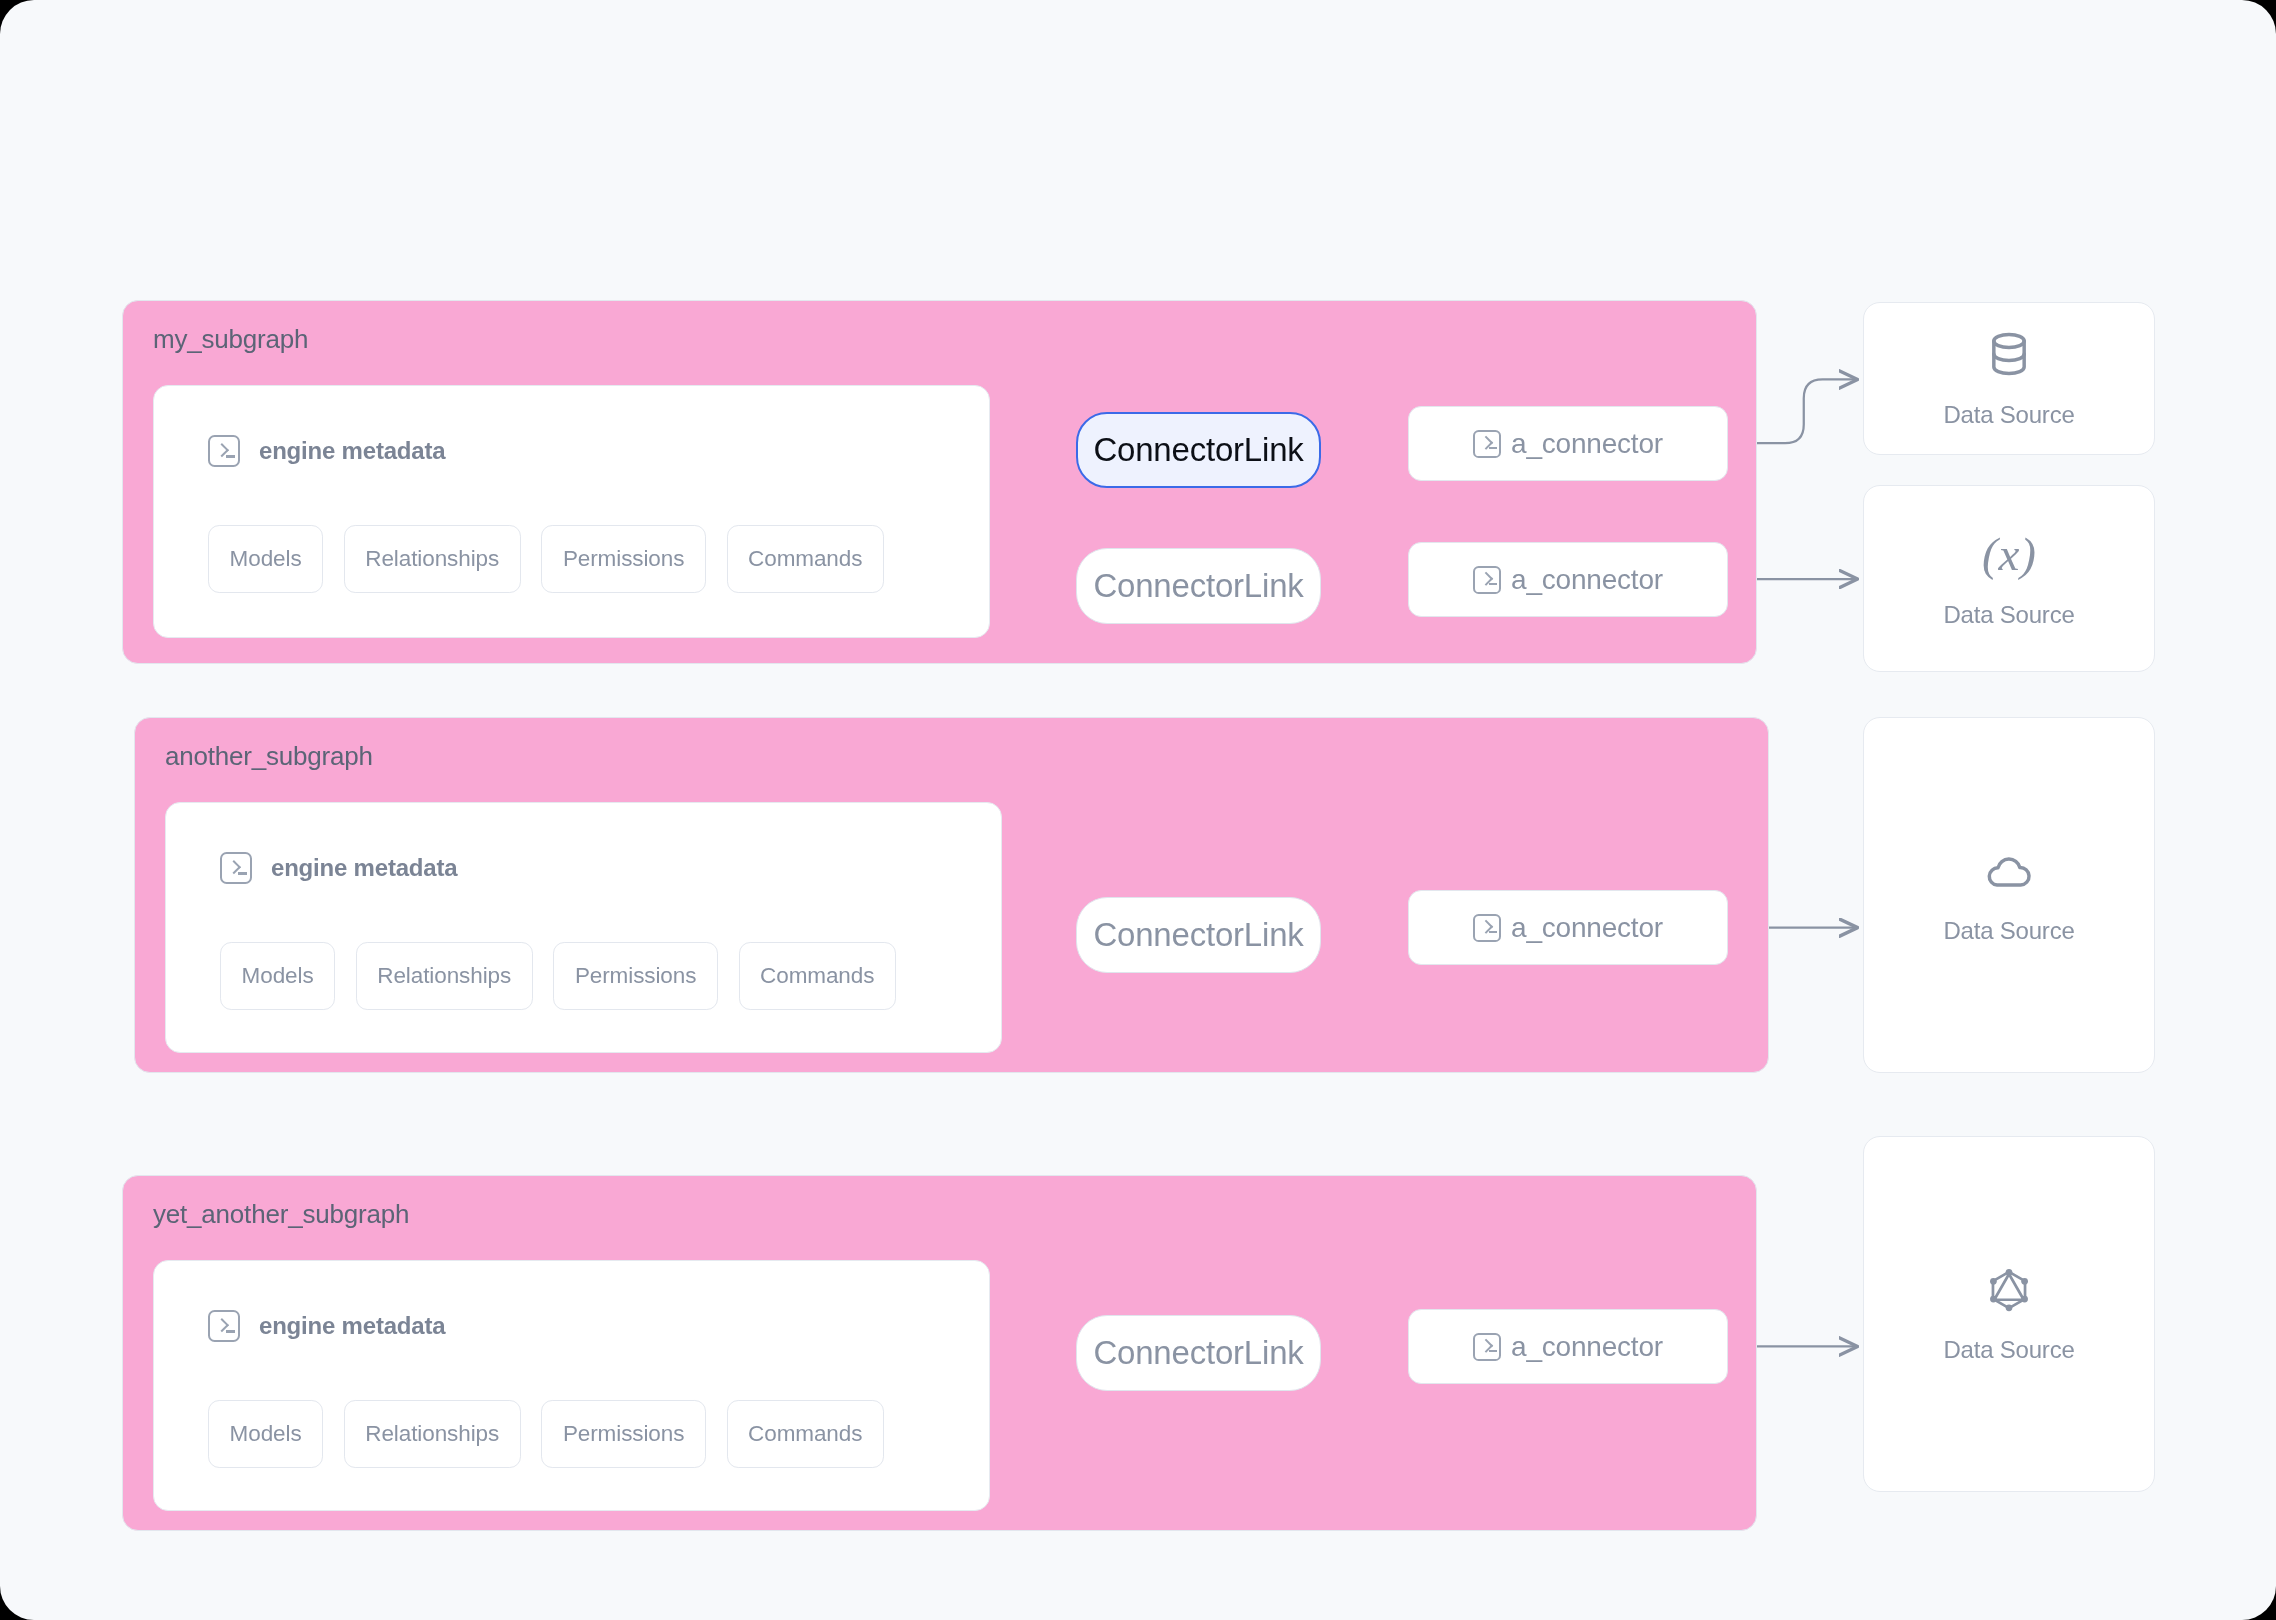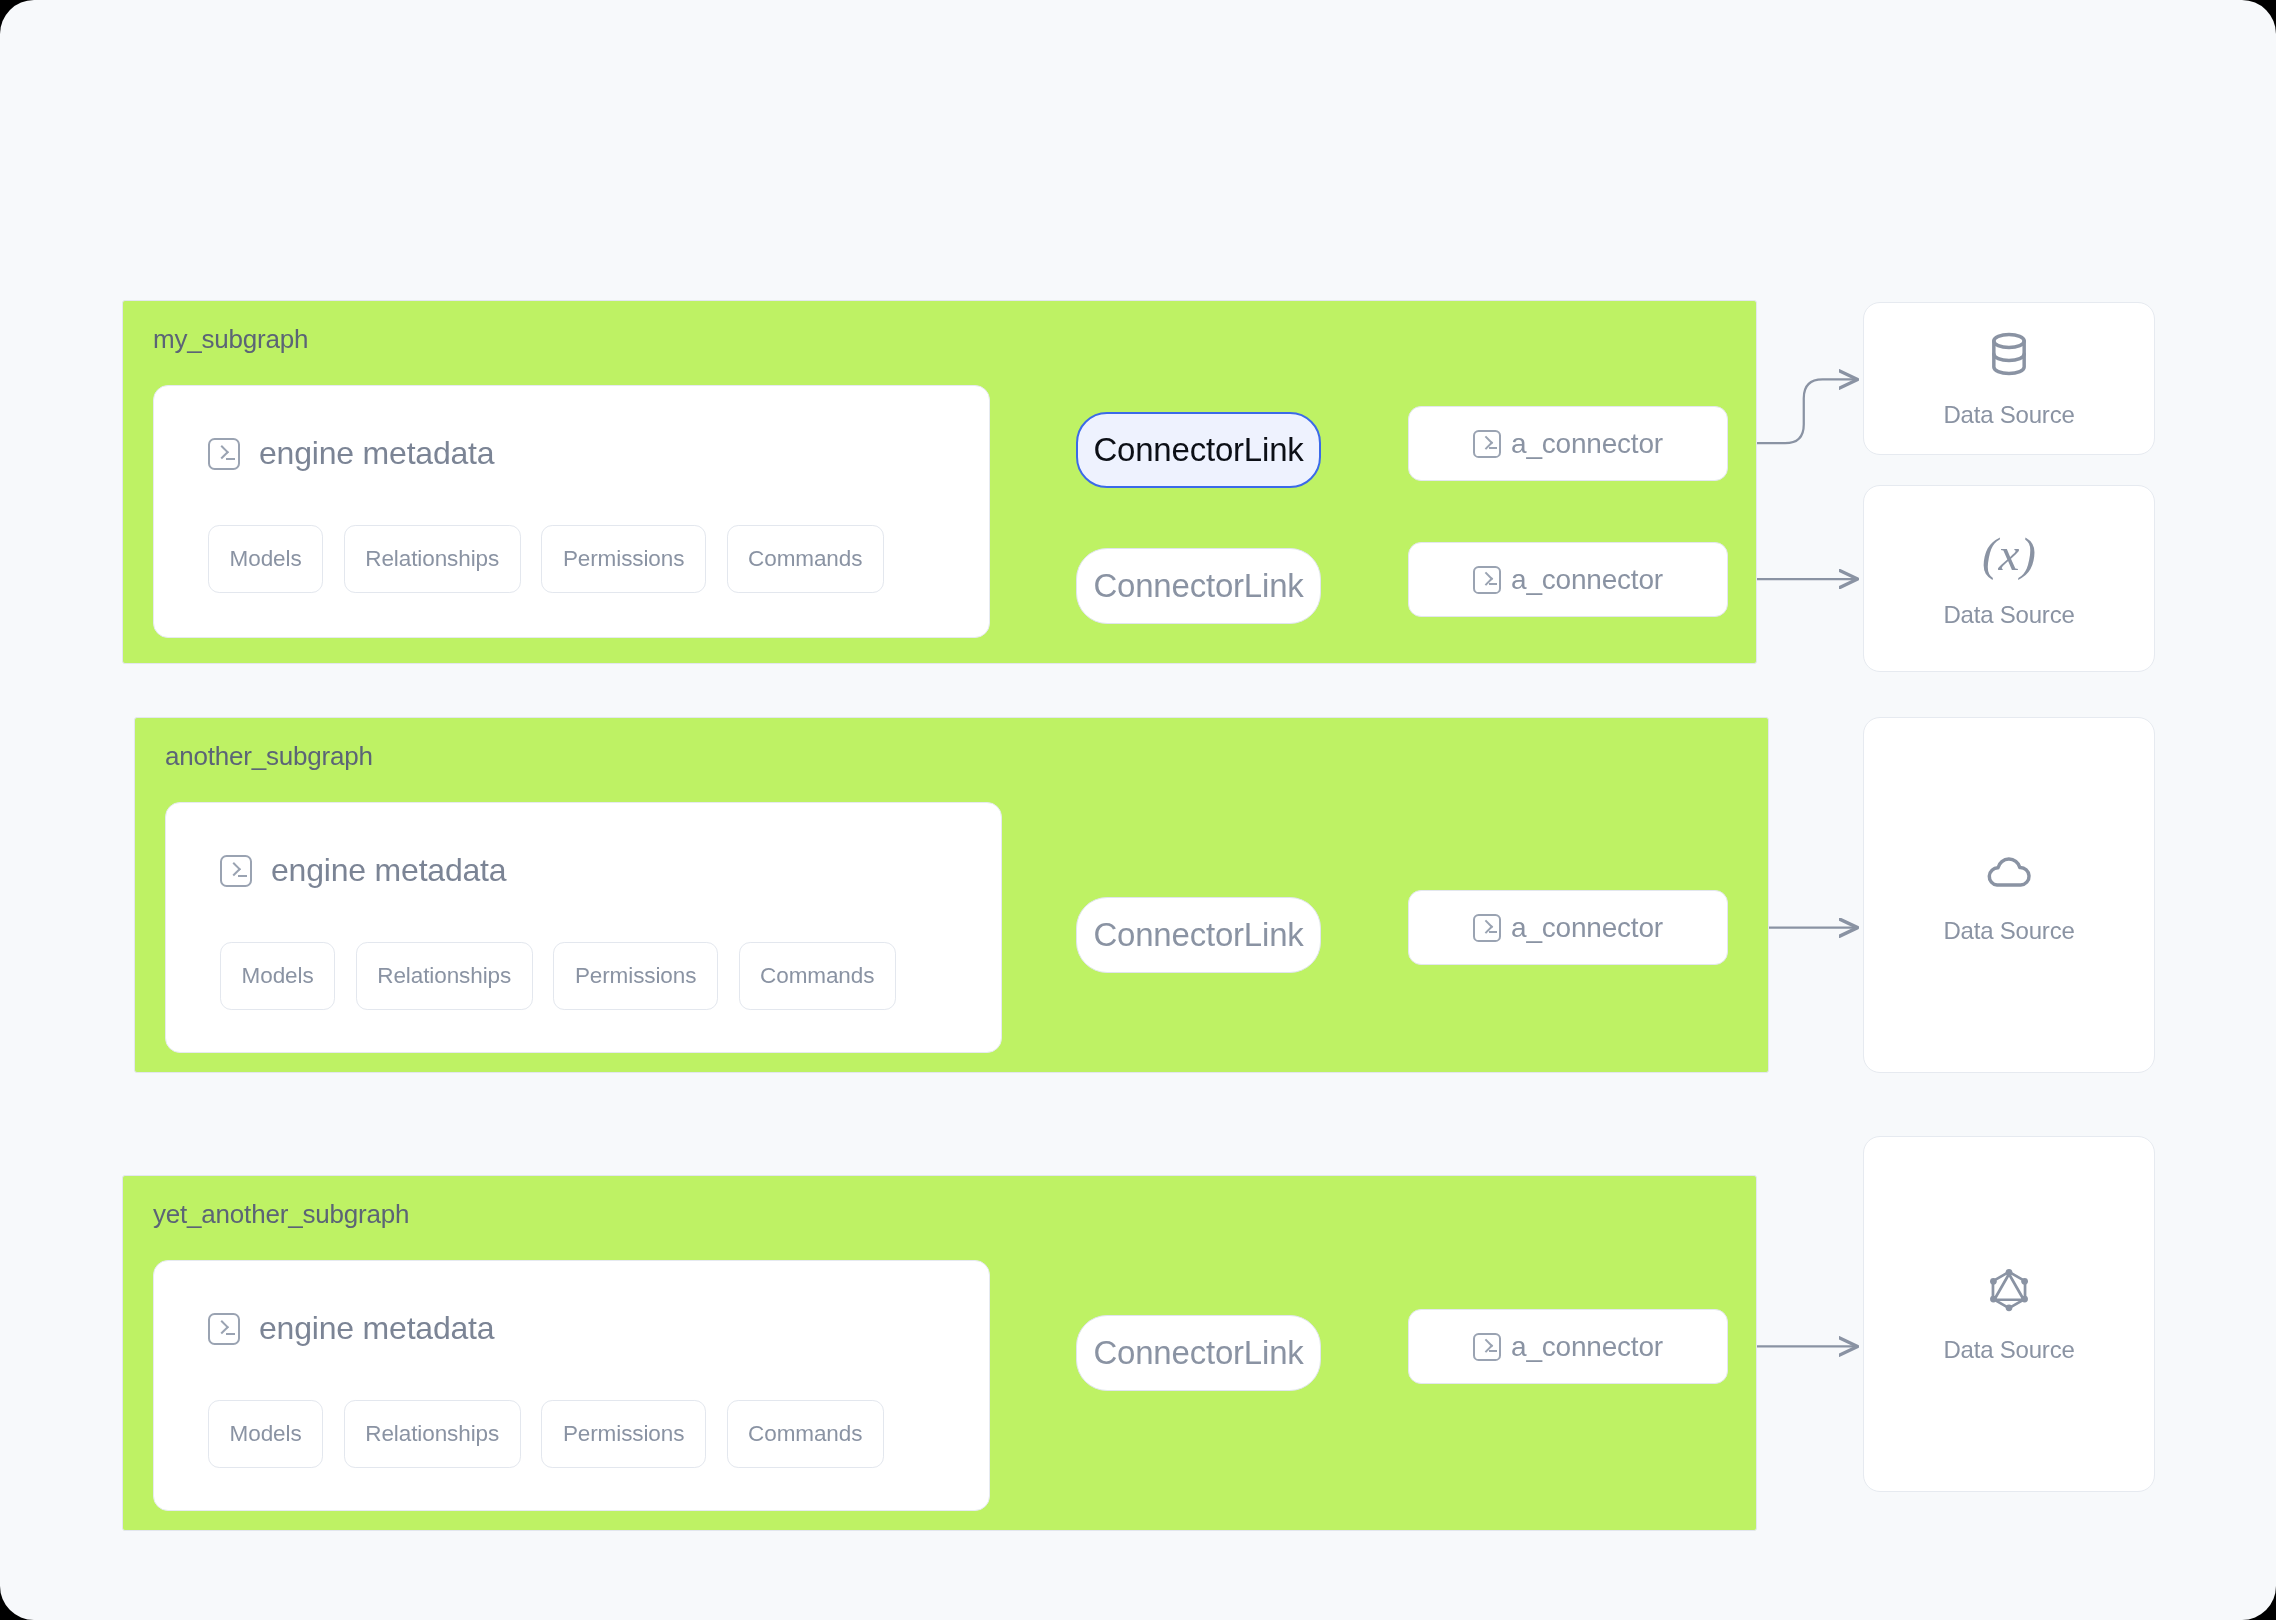--- a/index.html
+++ b/index.html
@@ -46,23 +46,23 @@
 
   
   #canvas {
     position: absolute;
     left: 0; top: 0;
     width: 2277px; height: 1621px;
   }
 
   .subgraph-card {
     position: absolute;
-    background: #bef264;
+    background: #f9a8d4;
     border: 1.4px solid #e3e7ee;
-    border-radius: 3px;
+    border-radius: 16px;
   }
   .subgraph-title {
     position: absolute;
     left: 30px;
     top: 22.5px;
     font-size: 26px;
     color: #5b6476;
     letter-spacing: -0.2px;
   }
 
@@ -75,23 +75,24 @@
   }
   .engine-head {
     position: absolute;
     left: 54px;
     top: 49px;
     display: flex;
     align-items: center;
     gap: 19px;
   }
   .engine-label {
-    font-size: 32px;
+    font-size: 24px;
     color: #7b8495;
     letter-spacing: -0.2px;
+    font-weight: bold;
   }
 
   .term-icon {
     display: inline-block;
     width: 32px;
     height: 32px;
     border: 2.2px solid #9aa3b2;
     border-radius: 6.6px;
     position: relative;
     flex: none;

